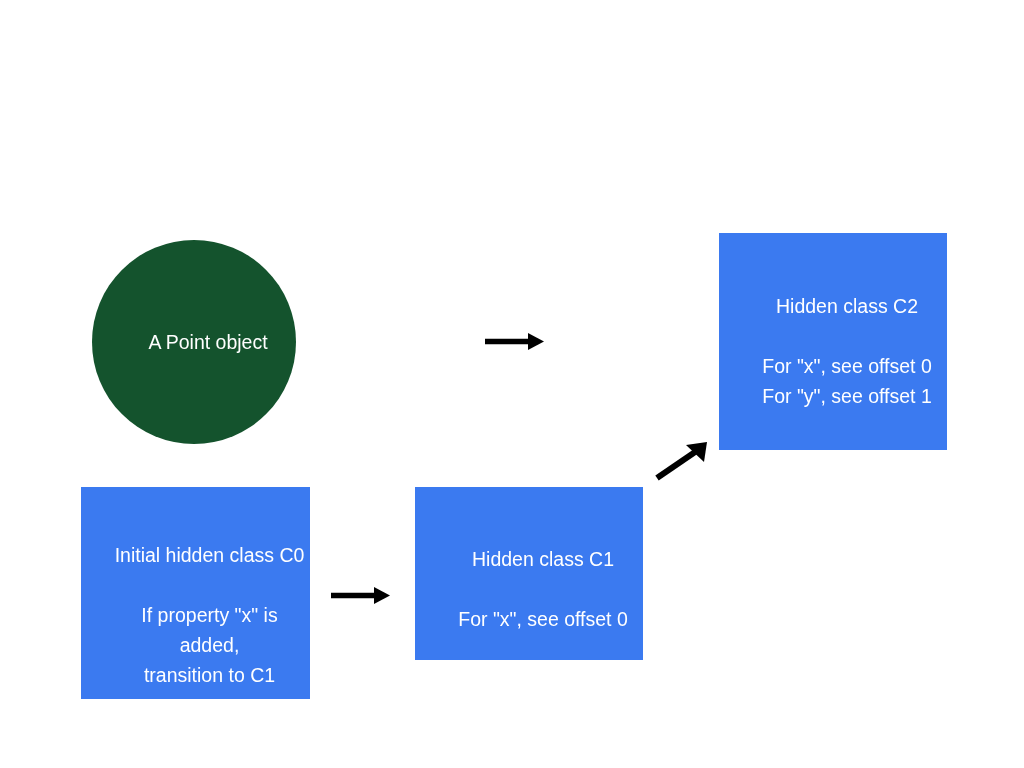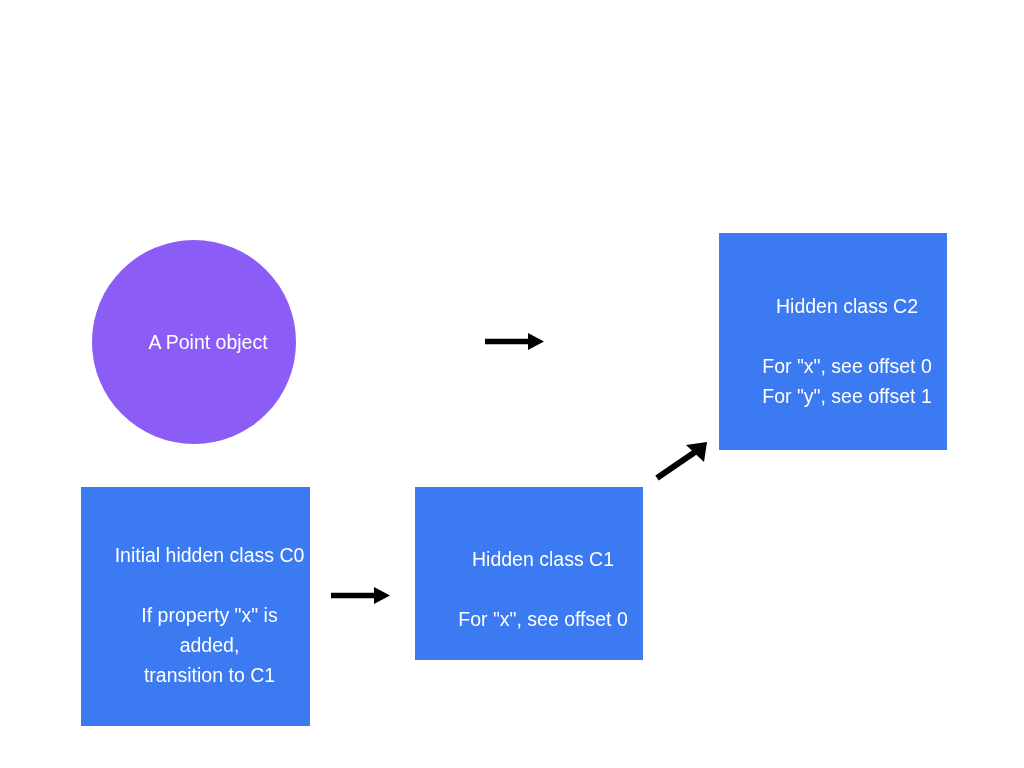--- a/index.html
+++ b/index.html
@@ -31,41 +31,41 @@
     font-size: 19.5px;
     white-space: pre-line;
     padding-left: 28px;
   }
 
   .node-box {
     background: #3B7AF0;
   }
 
   .node-circle {
-    background: #8b5cf6;
+    background: #14532d;
     border-radius: 50%;
     display: flex;
     align-items: center;
     justify-content: center;
   }
 
   
   #point-object {
     left: 92px;
     top: 240px;
     width: 204px;
     height: 204px;
   }
 
   
   #hidden-class-c0 {
     left: 81px;
     top: 487px;
     width: 229px;
-    height: 239px;
+    height: 212px;
     padding-top: 23px;
   }
 
   
   #hidden-class-c1 {
     left: 415px;
     top: 487px;
     width: 228px;
     height: 173px;
     padding-top: 27px;

